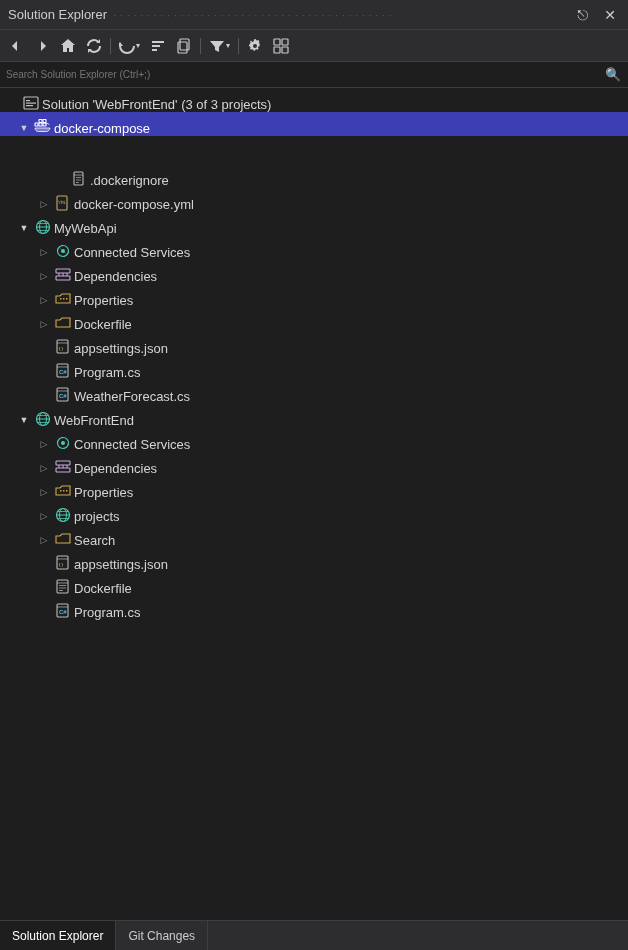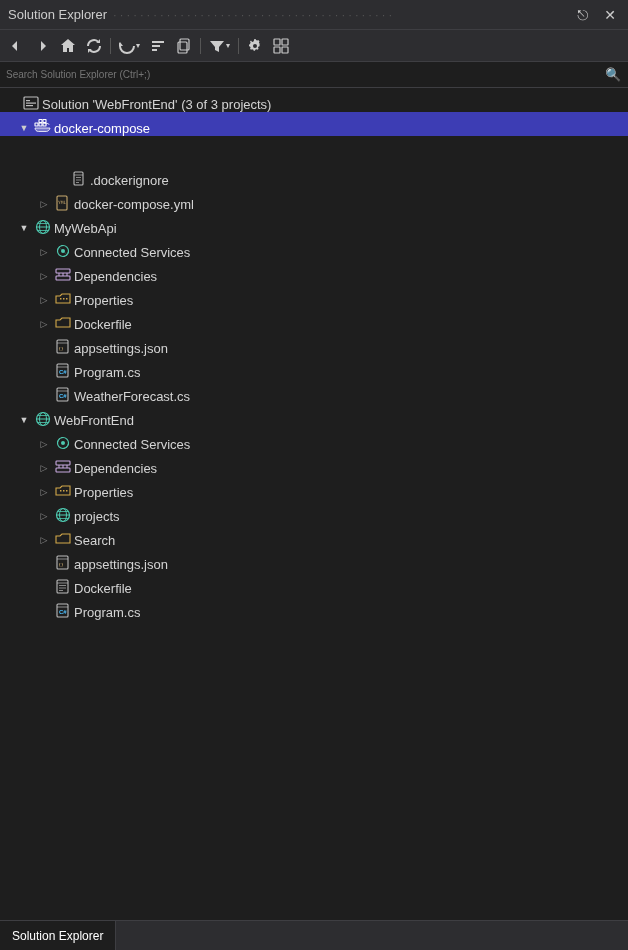--- a/index.html
+++ b/index.html
@@ -557,13 +557,16 @@
     </div>
     <span class="node-label">Program.cs</span>
   </div>
 
 </div>
 
 <div class="bottom-tabs">
   <div class="bottom-tab active">
     <span>Solution Explorer</span>
   </div>
+  <div class="bottom-tab">
+    <span>Git Changes</span>
+  </div>
 </div>
 
 </body></html>

